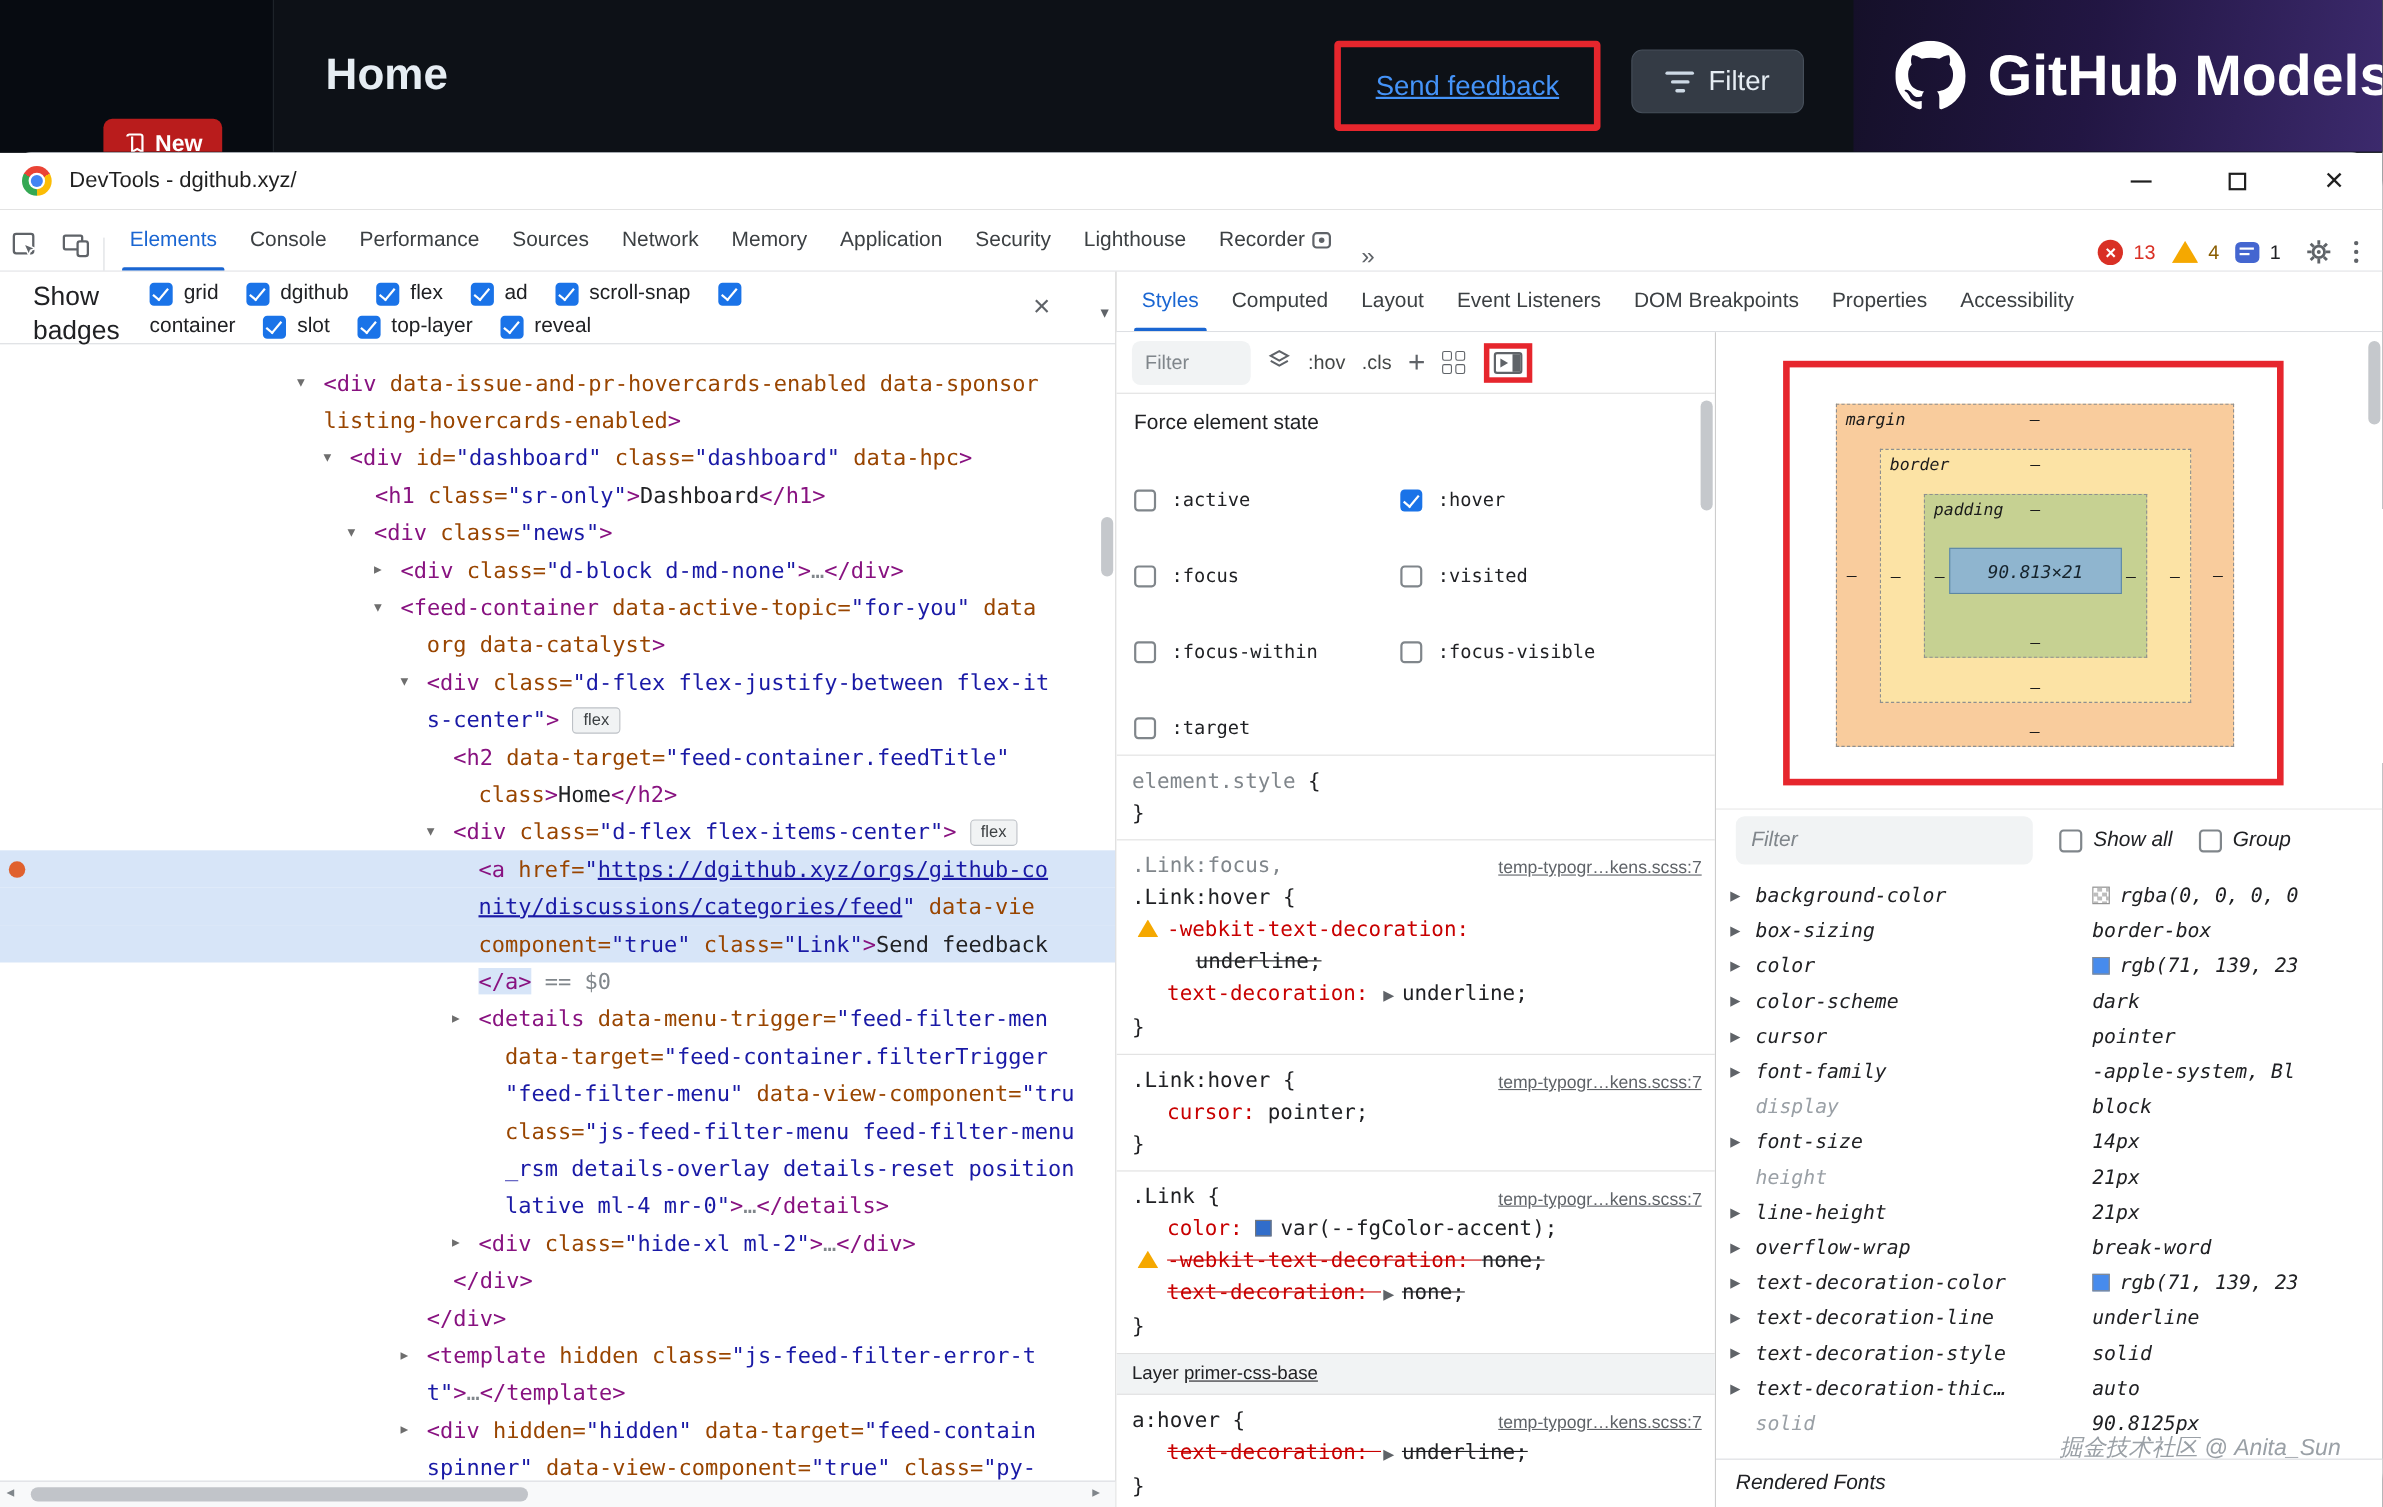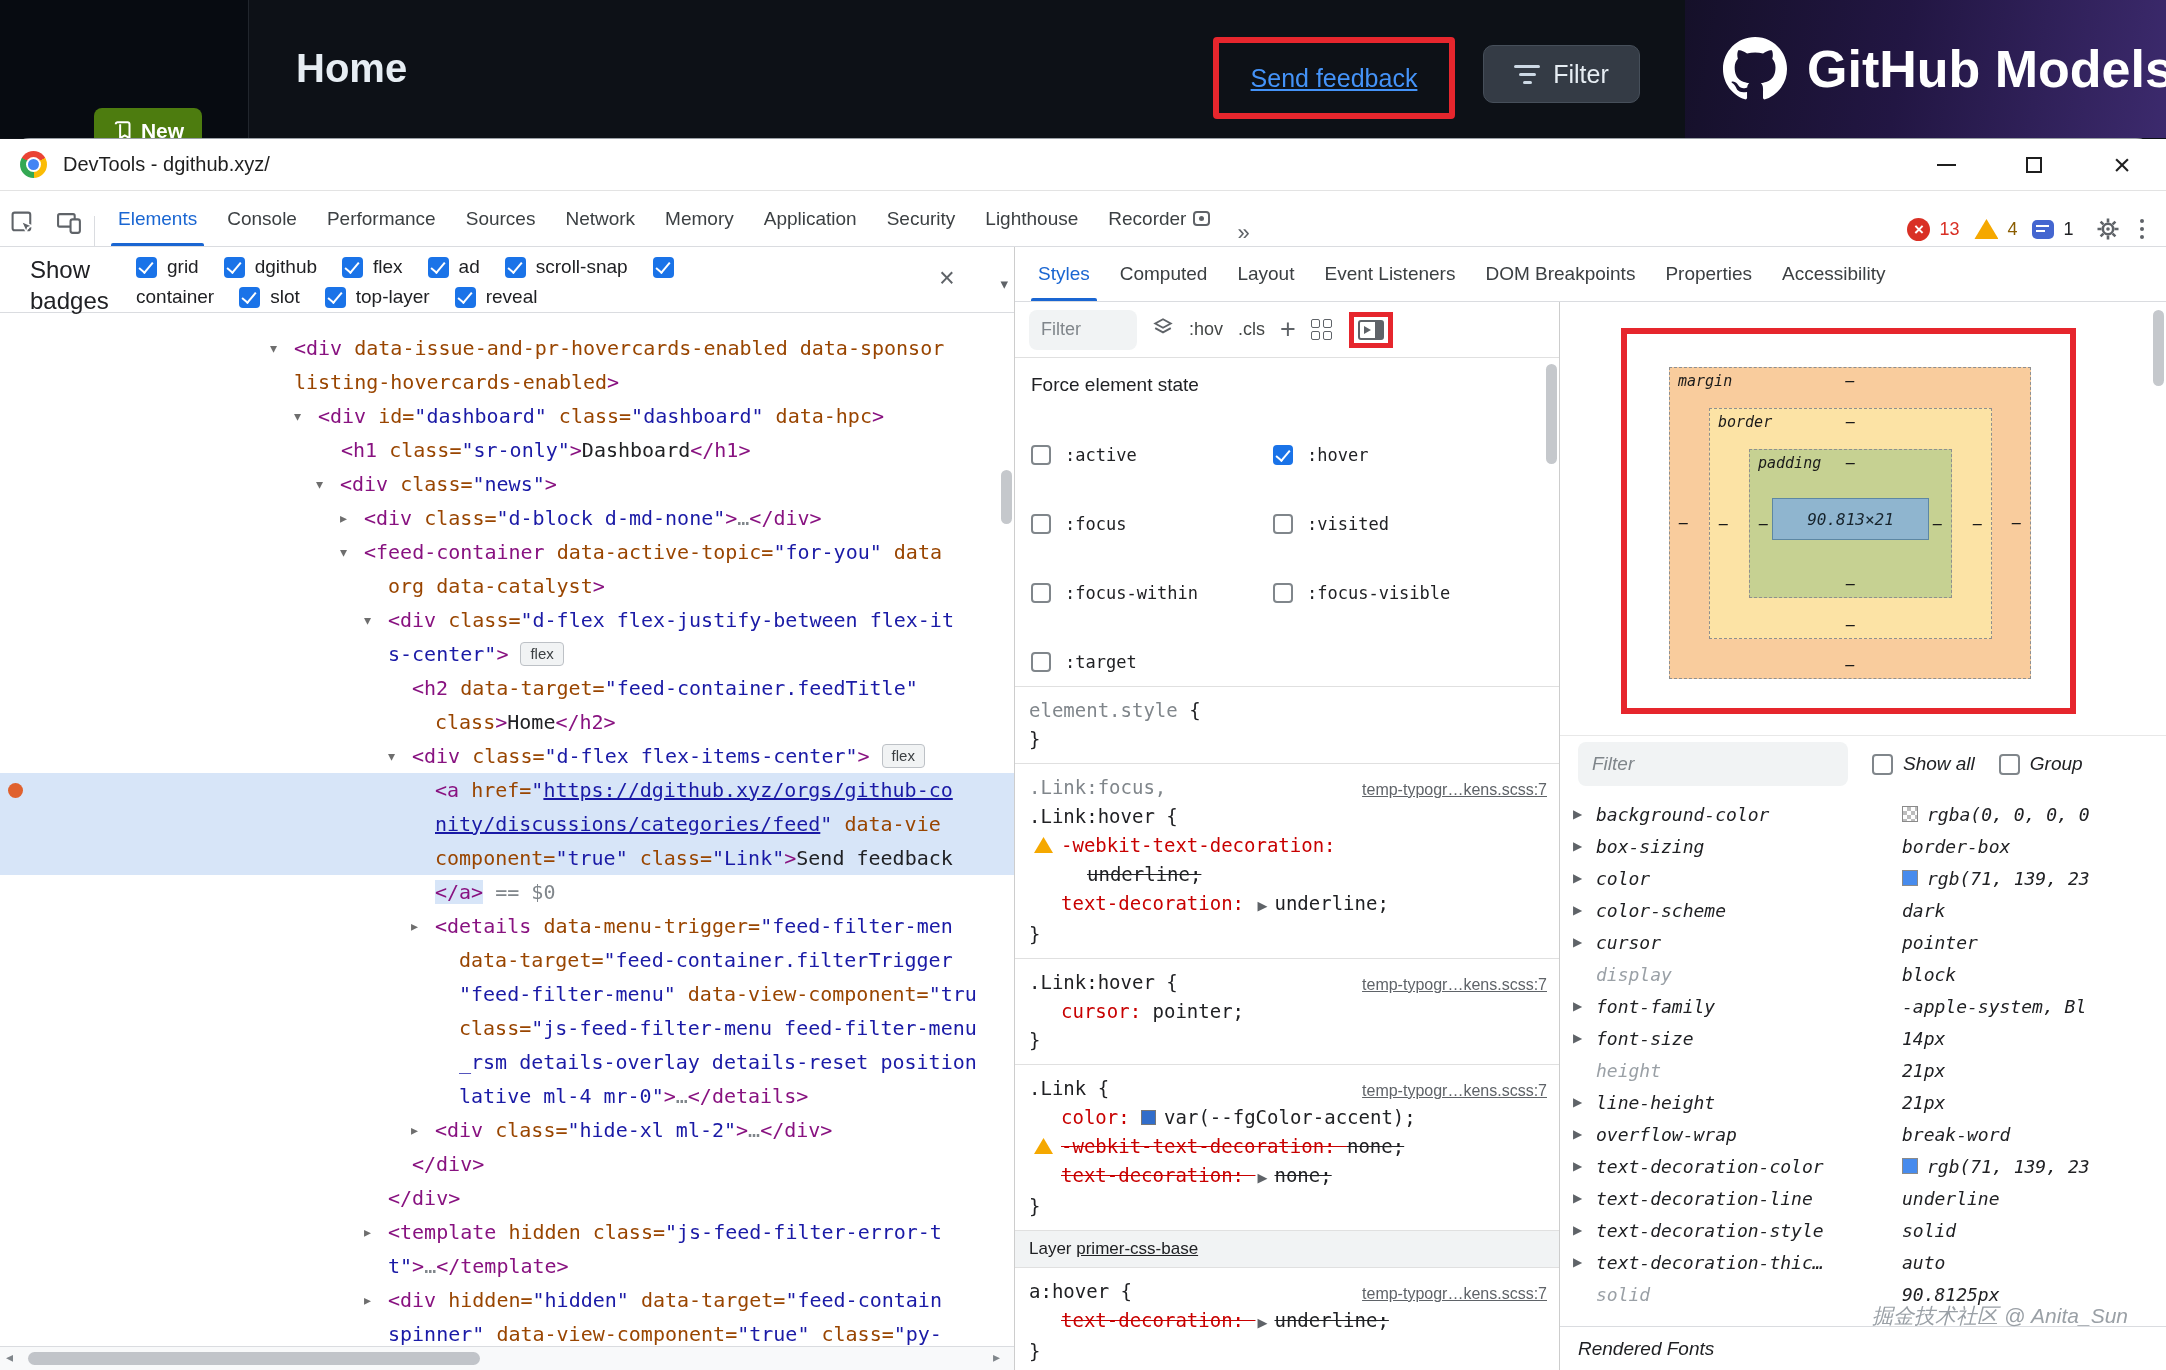--- a/index.html
+++ b/index.html
@@ -2,21 +2,21 @@
 <html><head>
 <meta charset="utf-8">
 <style>
   * { margin:0; padding:0; box-sizing:border-box; }
   html,body { width:2166px; height:1370px; overflow:hidden; }
   body { position:relative; background:#0d1117; font-family:"Liberation Sans",sans-serif; color:#202124; }
 
   
   .gh-top { position:absolute; left:0; top:0; width:2166px; height:138px; background:#0d1117; overflow:hidden; }
   .gh-rail { position:absolute; left:0; top:0; width:249px; height:138px; background:#070b11; border-right:1px solid #21262d; }
-  .gh-new-btn { position:absolute; left:94px; top:108px; width:108px; height:46px; background:#4d7c0f; border-radius:8px; color:#fff; font-size:21px; font-weight:700; display:flex; align-items:center; justify-content:center; gap:9px; }
+  .gh-new-btn { position:absolute; left:94px; top:108px; width:108px; height:46px; background:#b91c1c; border-radius:8px; color:#fff; font-size:21px; font-weight:700; display:flex; align-items:center; justify-content:center; gap:9px; }
   .gh-home-title { position:absolute; left:296px; top:46px; font-size:40px; font-weight:700; color:#e6edf3; }
   .gh-feedback-box { position:absolute; left:1213px; top:37px; width:242px; height:82px; border:6px solid #e6262d; border-radius:4px; display:flex; align-items:center; justify-content:center; }
   .gh-feedback-link { color:#4493f8; font-size:25px; text-decoration:underline; cursor:pointer; white-space:nowrap; }
   .gh-filter-btn { position:absolute; left:1483px; top:45px; width:157px; height:58px; background:#343b45; border:1px solid #464f5a; border-radius:10px; color:#e6edf3; font-size:25px; display:flex; align-items:center; justify-content:center; gap:13px; }
   .gh-filter-ic { display:flex; flex-direction:column; gap:5px; align-items:center; }
   .gh-filter-ic i { display:block; height:3px; background:#cdd9e5; border-radius:2px; }
   .gh-filter-ic i:nth-child(1){width:26px} .gh-filter-ic i:nth-child(2){width:17px} .gh-filter-ic i:nth-child(3){width:9px}
   .gh-models { position:absolute; left:1685px; top:0; width:481px; height:138px; background:linear-gradient(100deg,#151029 0%,#221643 45%,#3c2a6d 100%); display:flex; align-items:center; gap:20px; padding-left:38px; overflow:hidden; }
   .gh-mark { width:64px; height:64px; flex:0 0 auto; }
   .gh-models-text { font-size:52px; font-weight:700; color:#fff; white-space:nowrap; }
@@ -591,30 +591,30 @@
                 </span>
               </div>
               <div class="cmp-row">
                 <span class="cmp-arrow"></span>
                 <span class="cmp-name">cursor</span>
                 <span class="cmp-val">
                   <span>pointer</span>
                 </span>
               </div>
               <div class="cmp-row">
+                <span class="cmp-arrow"></span>
+                <span class="cmp-name">font-family</span>
+                <span class="cmp-val">
+                  <span>-apple-system, Bl</span>
+                </span>
+              </div>
+              <div class="cmp-row">
                 <span class="cmp-name dim">display</span>
                 <span class="cmp-val">
                   <span>block</span>
-                </span>
-              </div>
-              <div class="cmp-row">
-                <span class="cmp-arrow"></span>
-                <span class="cmp-name">font-family</span>
-                <span class="cmp-val">
-                  <span>-apple-system, Bl</span>
                 </span>
               </div>
               <div class="cmp-row">
                 <span class="cmp-arrow"></span>
                 <span class="cmp-name">font-size</span>
                 <span class="cmp-val">
                   <span>14px</span>
                 </span>
               </div>
               <div class="cmp-row">

